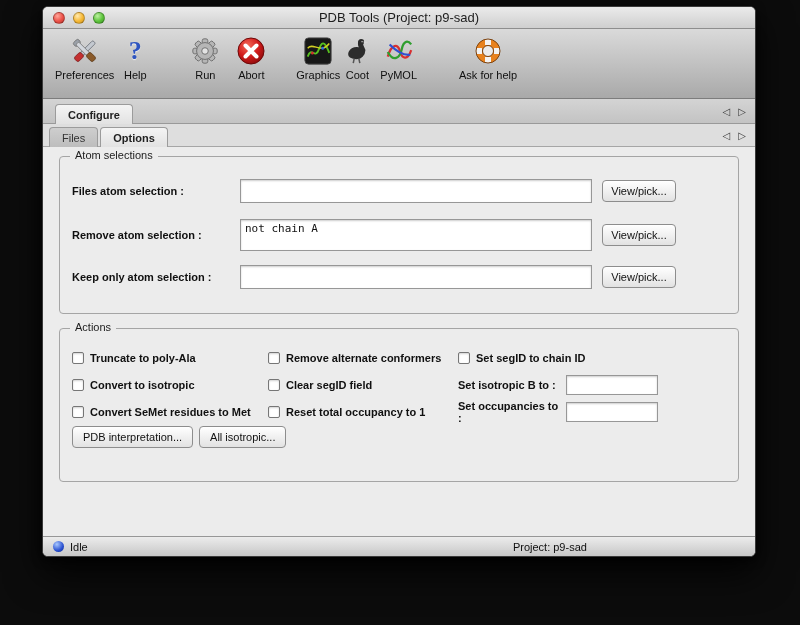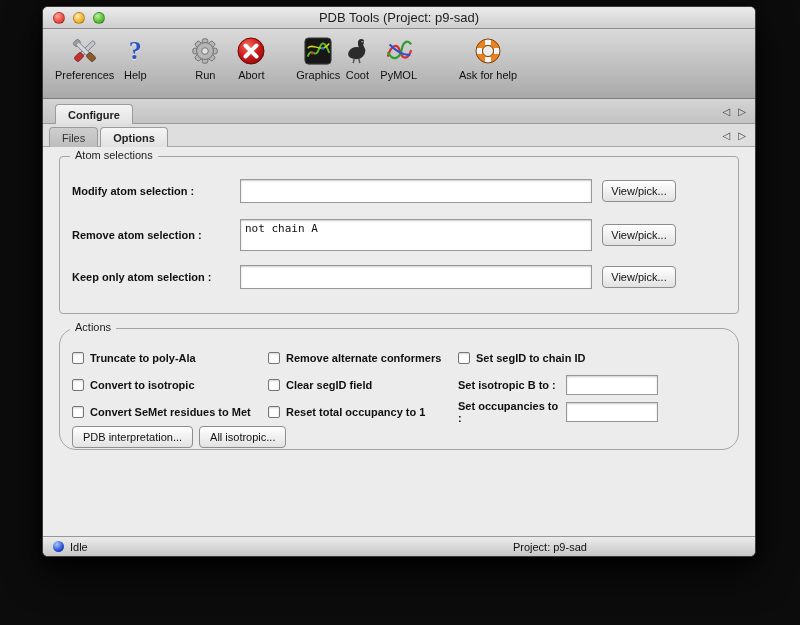--- a/index.html
+++ b/index.html
@@ -57,21 +57,21 @@
   .flabel { font-size:11px; font-weight:bold; color:#101010; }
   .tinput { width:100%; height:24px; background:#fff; border:1px solid #979797;
     box-shadow:inset 0 1px 2px rgba(0,0,0,.2); font-family:"DejaVu Sans Mono",monospace;
     font-size:11px; padding:0 4px; color:#111; }
   textarea.tinput { height:32px; resize:none; padding:2px 4px; line-height:13px; overflow:hidden; }
   .macbtn { height:22px; font-size:11px; color:#111; padding:0 10px; border:1px solid #8d8d8d;
     border-radius:4px; background:linear-gradient(#ffffff,#e2e2e2);
     box-shadow:inset 0 1px 0 rgba(255,255,255,.7); cursor:default; font-family:"Liberation Sans",sans-serif; }
   .vpbtn { justify-self:start; width:74px; padding:0; }
 
-  .group.actions { height:122px; padding:20px 12px 0;border-radius:17px; }
+  .group.actions { height:154px; padding:20px 12px 0; }
   .chkgrid { display:grid; grid-template-columns:196px 190px auto; row-gap:10px; }
   .cell { display:flex; align-items:center; gap:6px; height:17px; }
   .checkbox { width:12px; height:12px; flex:none; background:#fff; border:1px solid #767676;
     border-radius:2px; box-shadow:inset 0 1px 2px rgba(0,0,0,.18); cursor:default; }
   .clabel { font-size:11px; font-weight:bold; color:#101010; white-space:nowrap; }
   .inlbl { font-size:11px; font-weight:bold; color:#101010; width:102px; flex:none; }
   .minput { width:92px; height:20px; background:#fff; border:1px solid #979797;
     box-shadow:inset 0 1px 2px rgba(0,0,0,.2); font-family:"DejaVu Sans Mono",monospace; font-size:11px; padding:0 4px; }
   .btnrow { display:flex; gap:6px; margin-top:11px; }
   .btnrow.second { margin-top:6px; }
@@ -240,21 +240,21 @@
       <span>▷</span>
     </div>
   </div>
 
   <div class="content">
 
     <div class="group atomsel">
       <span class="gtitle">Atom selections</span>
 
       <div class="selrow r1">
-        <span class="flabel">Modify atom selection :</span>
+        <span class="flabel">Files atom selection :</span>
         <input class="tinput" type="text" value="" style="">
         <button class="macbtn vpbtn">View/pick...</button>
       </div>
 
       <div class="selrow r2">
         <span class="flabel">Remove atom selection :</span>
         <textarea class="tinput" style="">not chain A</textarea>
         <button class="macbtn vpbtn">View/pick...</button>
       </div>
 

